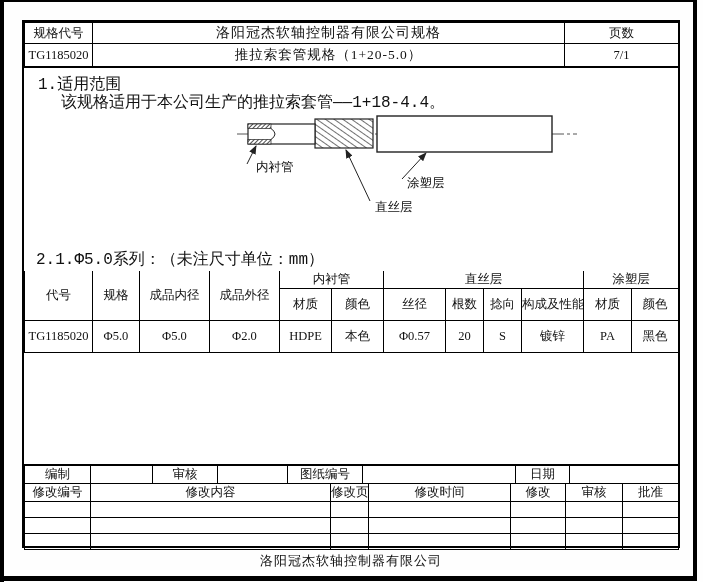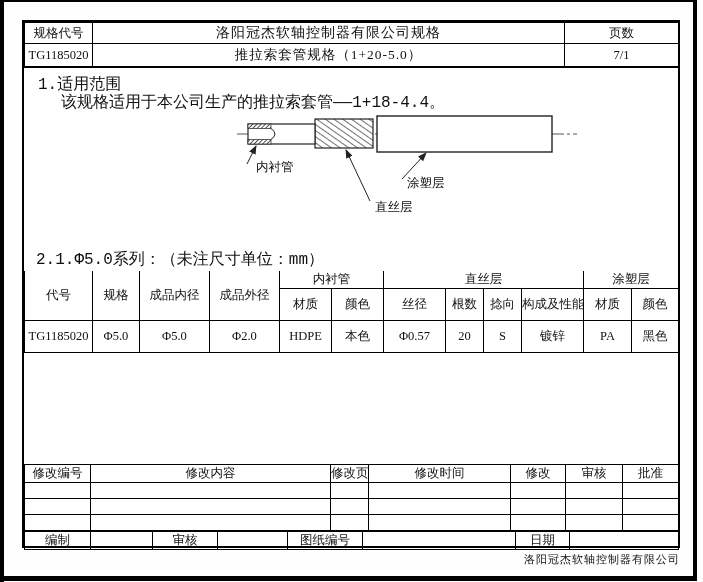--- a/index.html
+++ b/index.html
@@ -43,22 +43,22 @@
   #spec-table tr.dr td{height:31px;}
 
   #remarks{width:654px;height:112px;background:#fff;}
 
   #revision-table tr.rh td{height:17px;}
   #revision-table tr.er td{height:15px;}
 
   #signoff-table td{height:16px;border-top-width:2px;}
 
   #footer{
-    position:absolute;left:22px;top:552px;width:658px;text-align:right;
-    font-size:11px;letter-spacing:1px;
+    position:absolute;left:22px;top:552px;width:658px;text-align:center;
+    font-size:13px;letter-spacing:1px;
   }
 </style>
 </head>
 <body>
 
 <div id="canvas">
   <div class="edge" id="edge-left"></div>
   <div class="edge" id="edge-top"></div>
   <div class="edge" id="edge-right"></div>
   <div class="edge" id="edge-bottom"></div>
@@ -174,70 +174,20 @@
         <td>S</td>
         <td>镀锌</td>
         <td>PA</td>
         <td>黑色</td>
       </tr>
     </tbody>
       </table>
 
     <div id="remarks" class="section"></div>
 
-    <table id="revision-table">
-      <colgroup>
-        <col style="width:66px">
-          <col style="width:240px">
-          <col style="width:38px">
-        <col style="width:142px">
-          <col style="width:55px">
-          <col style="width:57px">
-          <col style="width:56px">
-      </colgroup>
-      <tbody>
-          <tr class="rh">
-        <td>修改编号</td>
-        <td>修改内容</td>
-        <td>修改页</td>
-        <td>修改时间</td>
-        <td>修改</td>
-        <td>审核</td>
-        <td>批准</td>
-      </tr>
-      <tr class="er">
-        <td></td>
-            <td></td>
-            <td></td>
-        <td></td>
-            <td></td>
-            <td></td>
-        <td></td>
-      </tr>
-      <tr class="er">
-        <td></td>
-            <td></td>
-            <td></td>
-        <td></td>
-            <td></td>
-            <td></td>
-        <td></td>
-      </tr>
-      <tr class="er">
-        <td></td>
-            <td></td>
-            <td></td>
-        <td></td>
-            <td></td>
-            <td></td>
-        <td></td>
-      </tr>
-    </tbody>
-      </table>
-
     <table id="signoff-table">
       <colgroup>
         <col style="width:66px">
           <col style="width:62px">
           <col style="width:65px">
           <col style="width:70px">
         <col style="width:75px">
           <col style="width:153px">
           <col style="width:54px">
           <col style="width:109px">
@@ -248,16 +198,66 @@
         <td></td>
         <td>审核</td>
         <td></td>
         <td>图纸编号</td>
         <td></td>
         <td>日期</td>
         <td></td>
       </tr>
     </tbody>
       </table>
+
+    <table id="revision-table">
+      <colgroup>
+        <col style="width:66px">
+          <col style="width:240px">
+          <col style="width:38px">
+        <col style="width:142px">
+          <col style="width:55px">
+          <col style="width:57px">
+          <col style="width:56px">
+      </colgroup>
+      <tbody>
+          <tr class="rh">
+        <td>修改编号</td>
+        <td>修改内容</td>
+        <td>修改页</td>
+        <td>修改时间</td>
+        <td>修改</td>
+        <td>审核</td>
+        <td>批准</td>
+      </tr>
+      <tr class="er">
+        <td></td>
+            <td></td>
+            <td></td>
+        <td></td>
+            <td></td>
+            <td></td>
+        <td></td>
+      </tr>
+      <tr class="er">
+        <td></td>
+            <td></td>
+            <td></td>
+        <td></td>
+            <td></td>
+            <td></td>
+        <td></td>
+      </tr>
+      <tr class="er">
+        <td></td>
+            <td></td>
+            <td></td>
+        <td></td>
+            <td></td>
+            <td></td>
+        <td></td>
+      </tr>
+    </tbody>
+      </table>
   </div>
 
   <div id="footer">洛阳冠杰软轴控制器有限公司</div>
 </div>
 
 </body></html>

